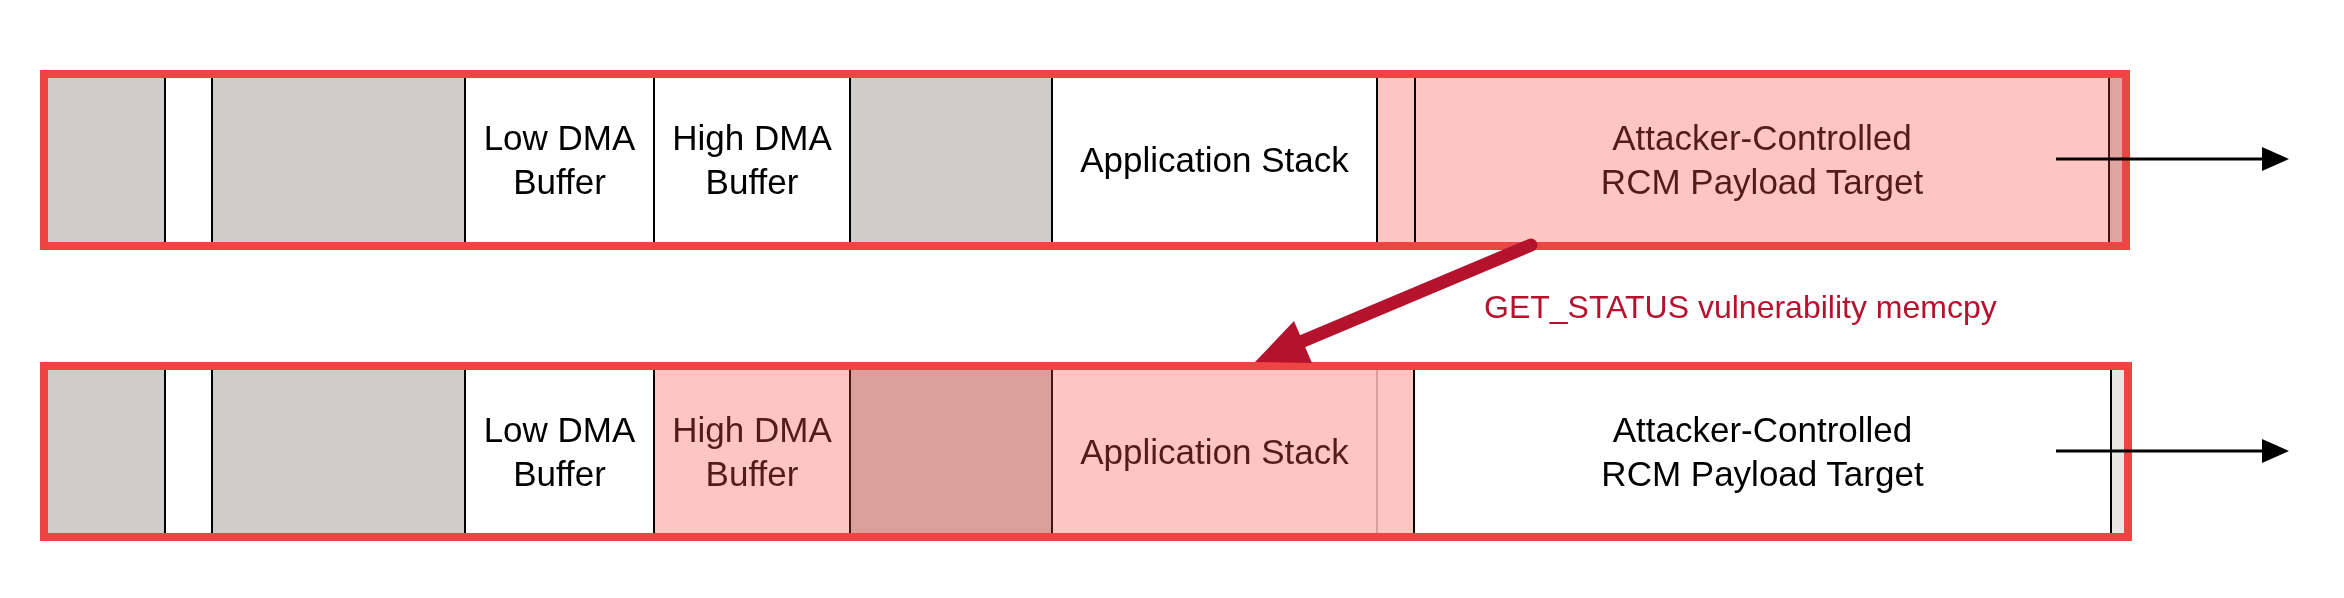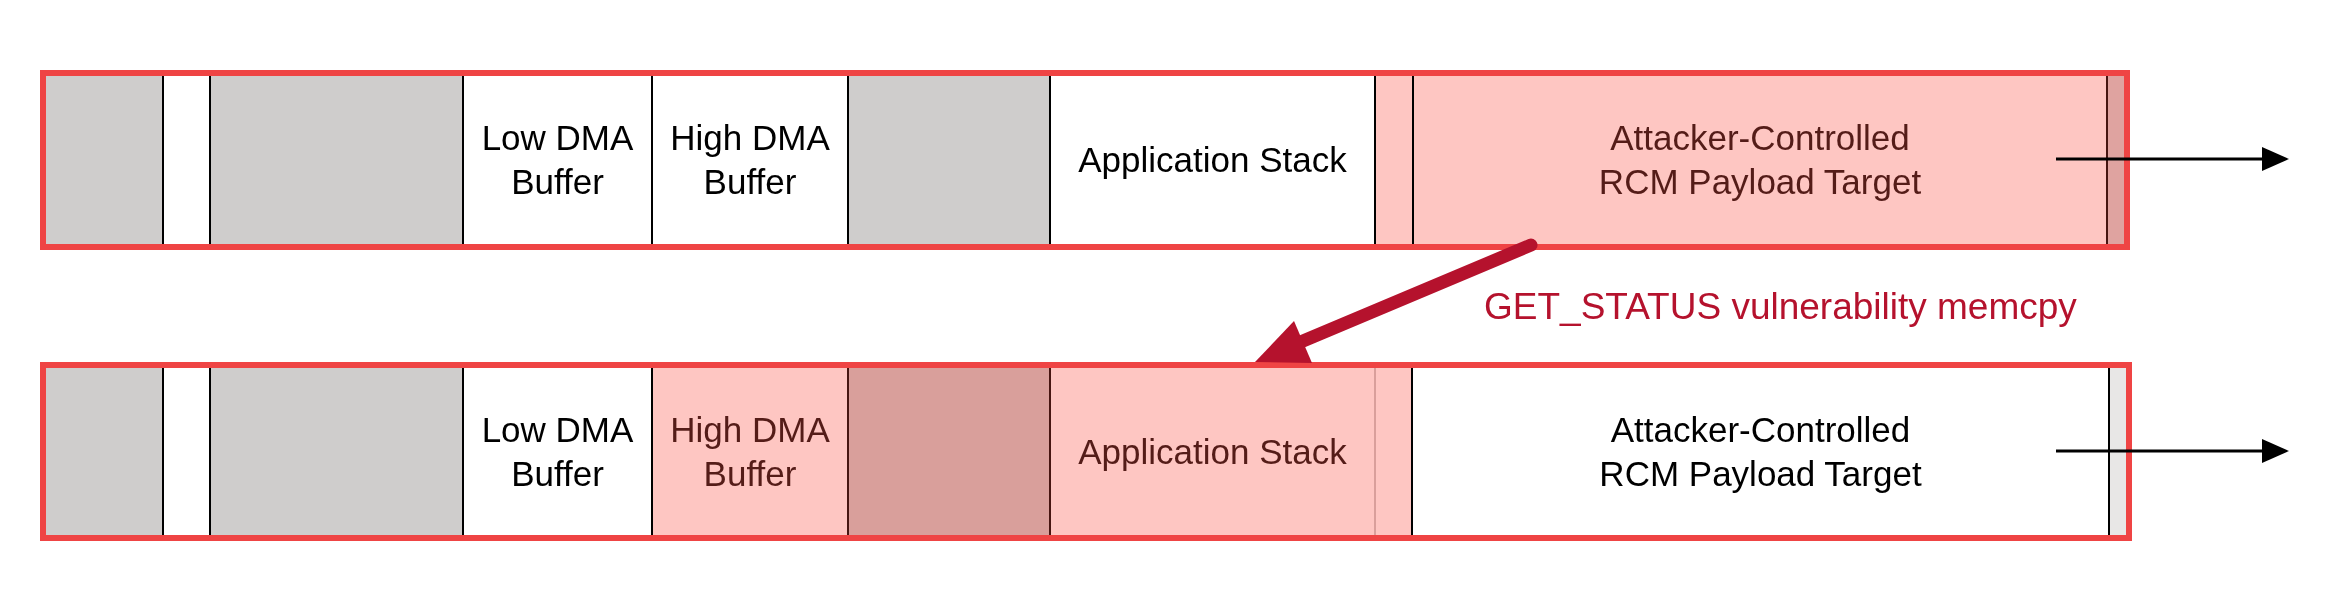--- a/index.html
+++ b/index.html
@@ -7,21 +7,21 @@
     position: relative;
     width: 2344px;
     height: 598px;
     background: #ffffff;
     overflow: hidden;
     font-family: "Liberation Sans", sans-serif;
   }
   .bar {
     position: absolute;
     box-sizing: border-box;
-    border: 6px solid #ef4444;
+    border: 8px solid #ef4444;
     background: #404040;
     overflow: hidden;
   }
   .segment {
     position: absolute;
     top: 0;
     bottom: 0;
     box-sizing: border-box;
     display: flex;
     align-items: center;
@@ -31,21 +31,21 @@
     white-space: pre-line;
     text-align: center;
     font-size: 35px;
     line-height: 44px;
     letter-spacing: 0px;
   }
   .annotation {
     position: absolute;
     left: 1484px;
     top: 289px;
-    font-size: 37px;
+    font-size: 32px;
     line-height: 36px;
     white-space: nowrap;
     z-index: 2;
   }
   #overlay {
     position: absolute;
     left: 0;
     top: 0;
     z-index: 3;
     pointer-events: none;

